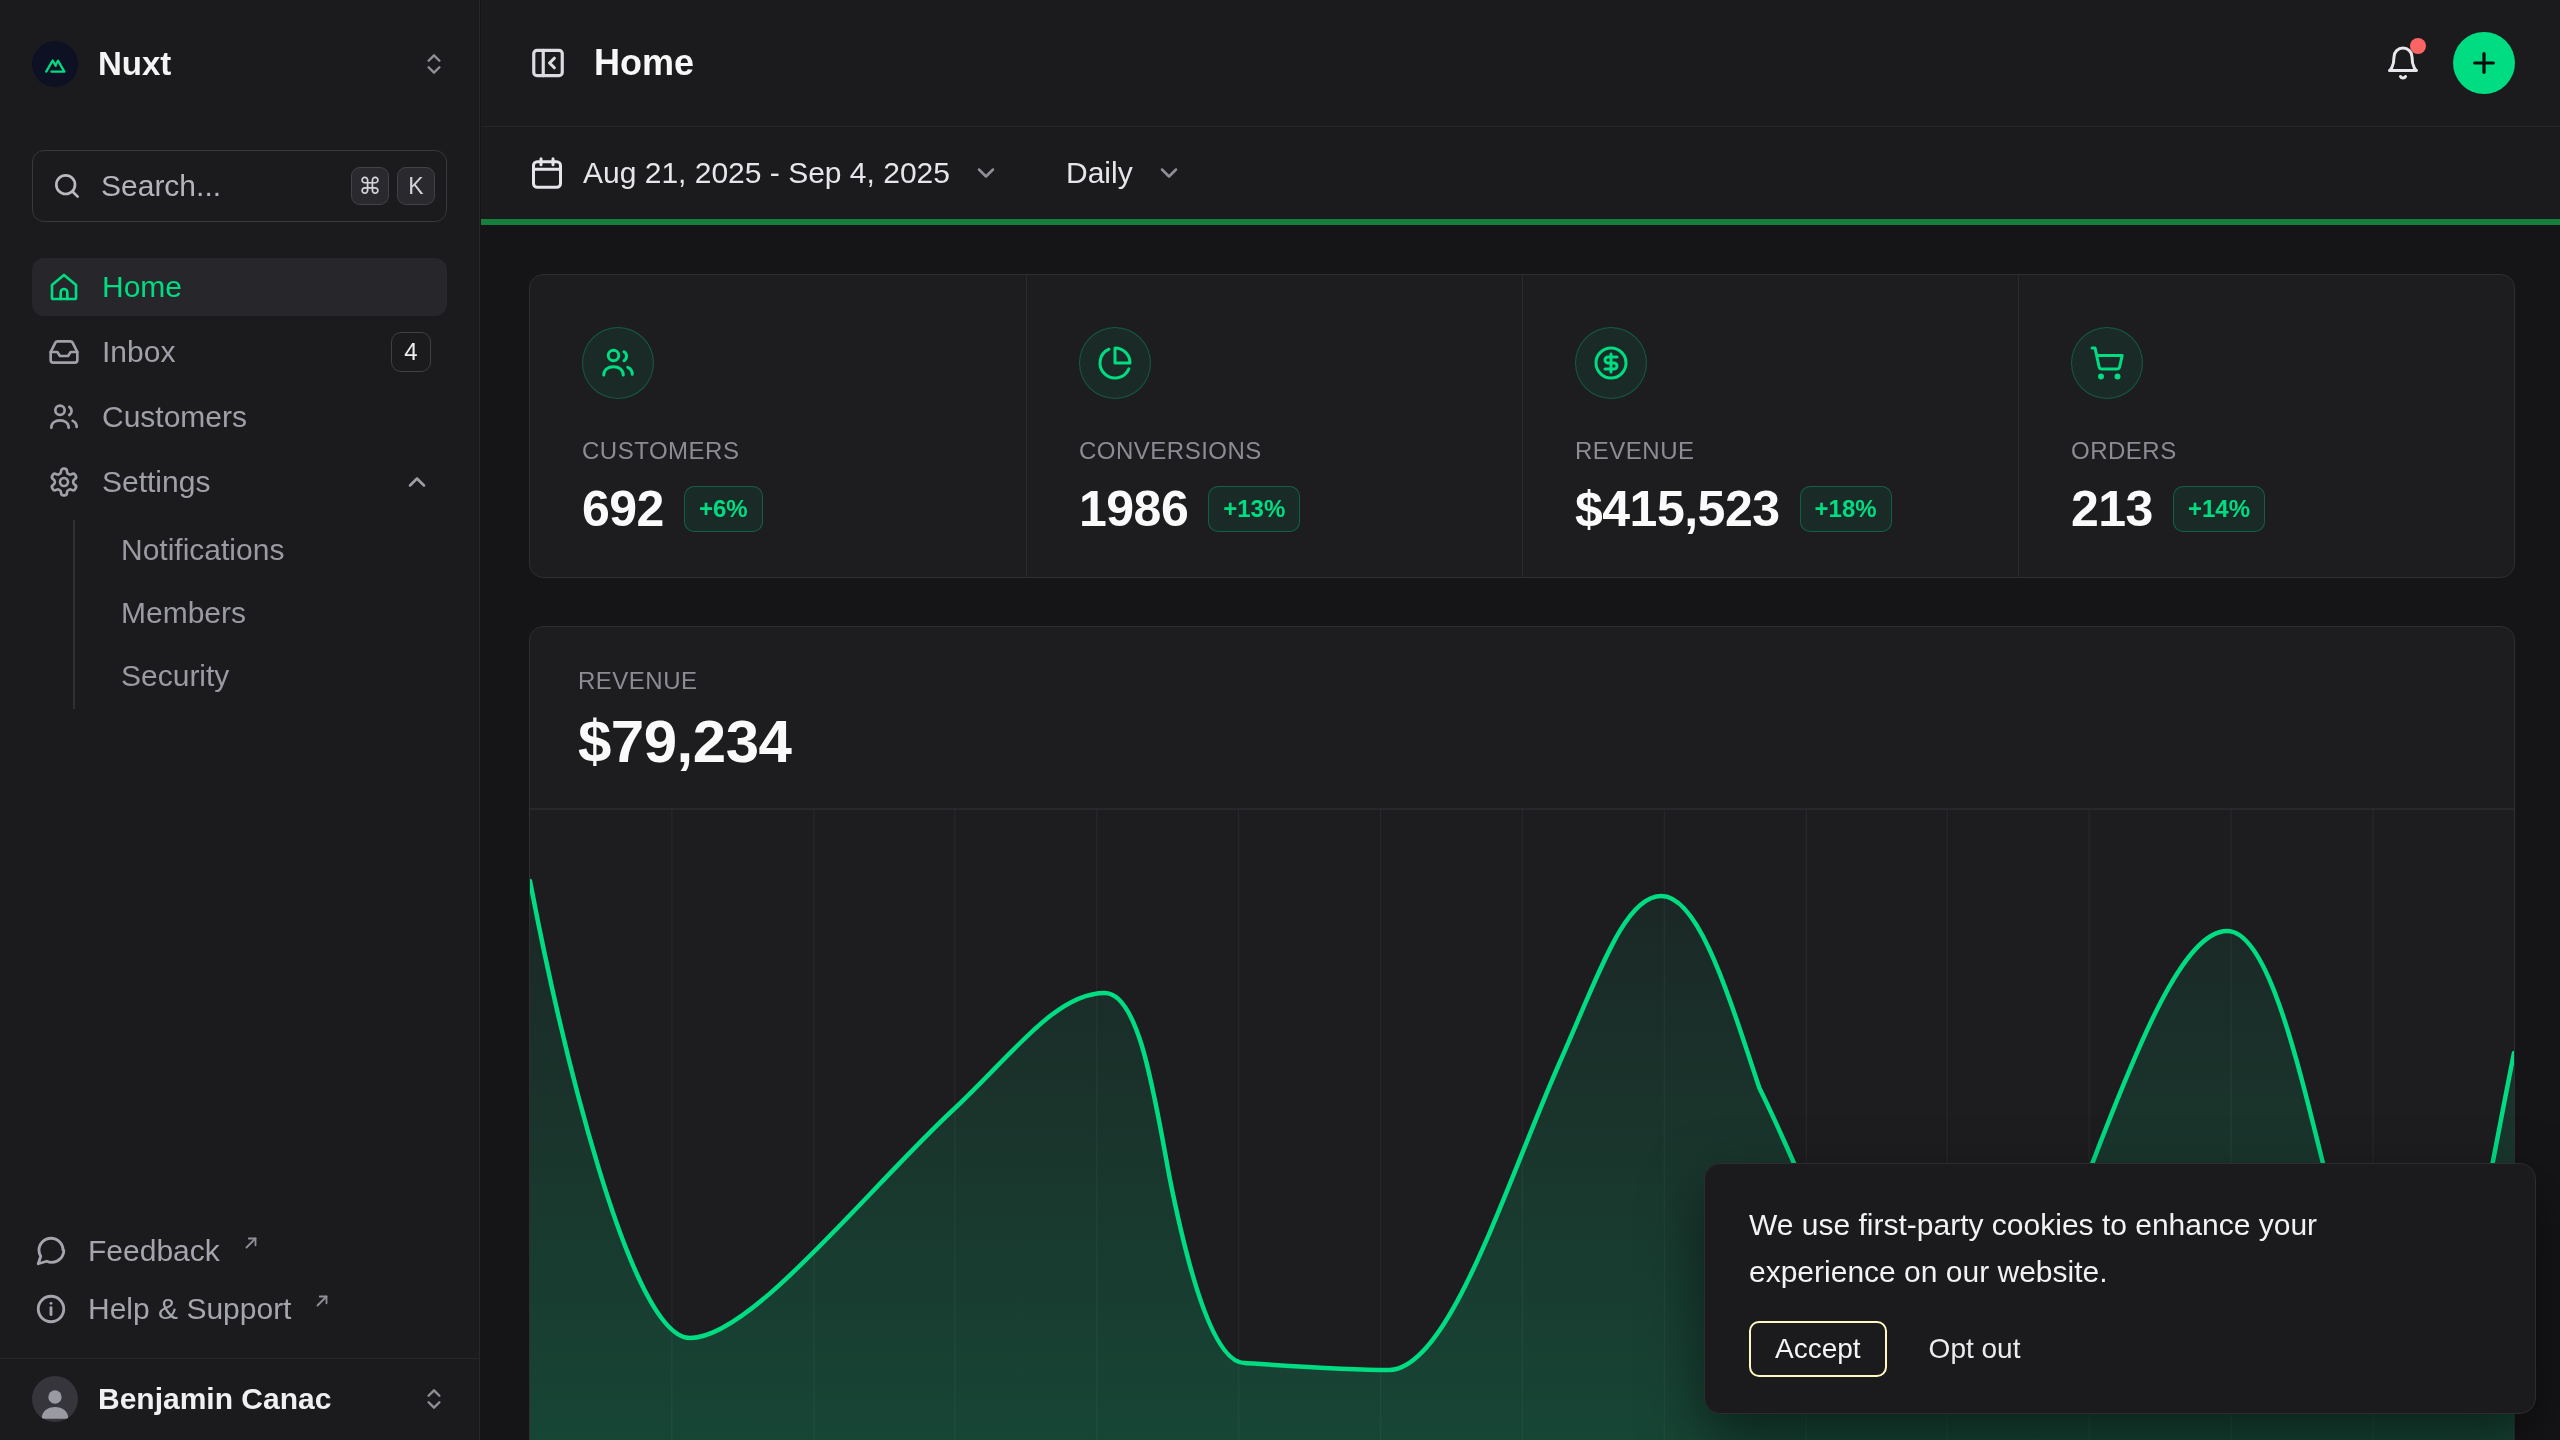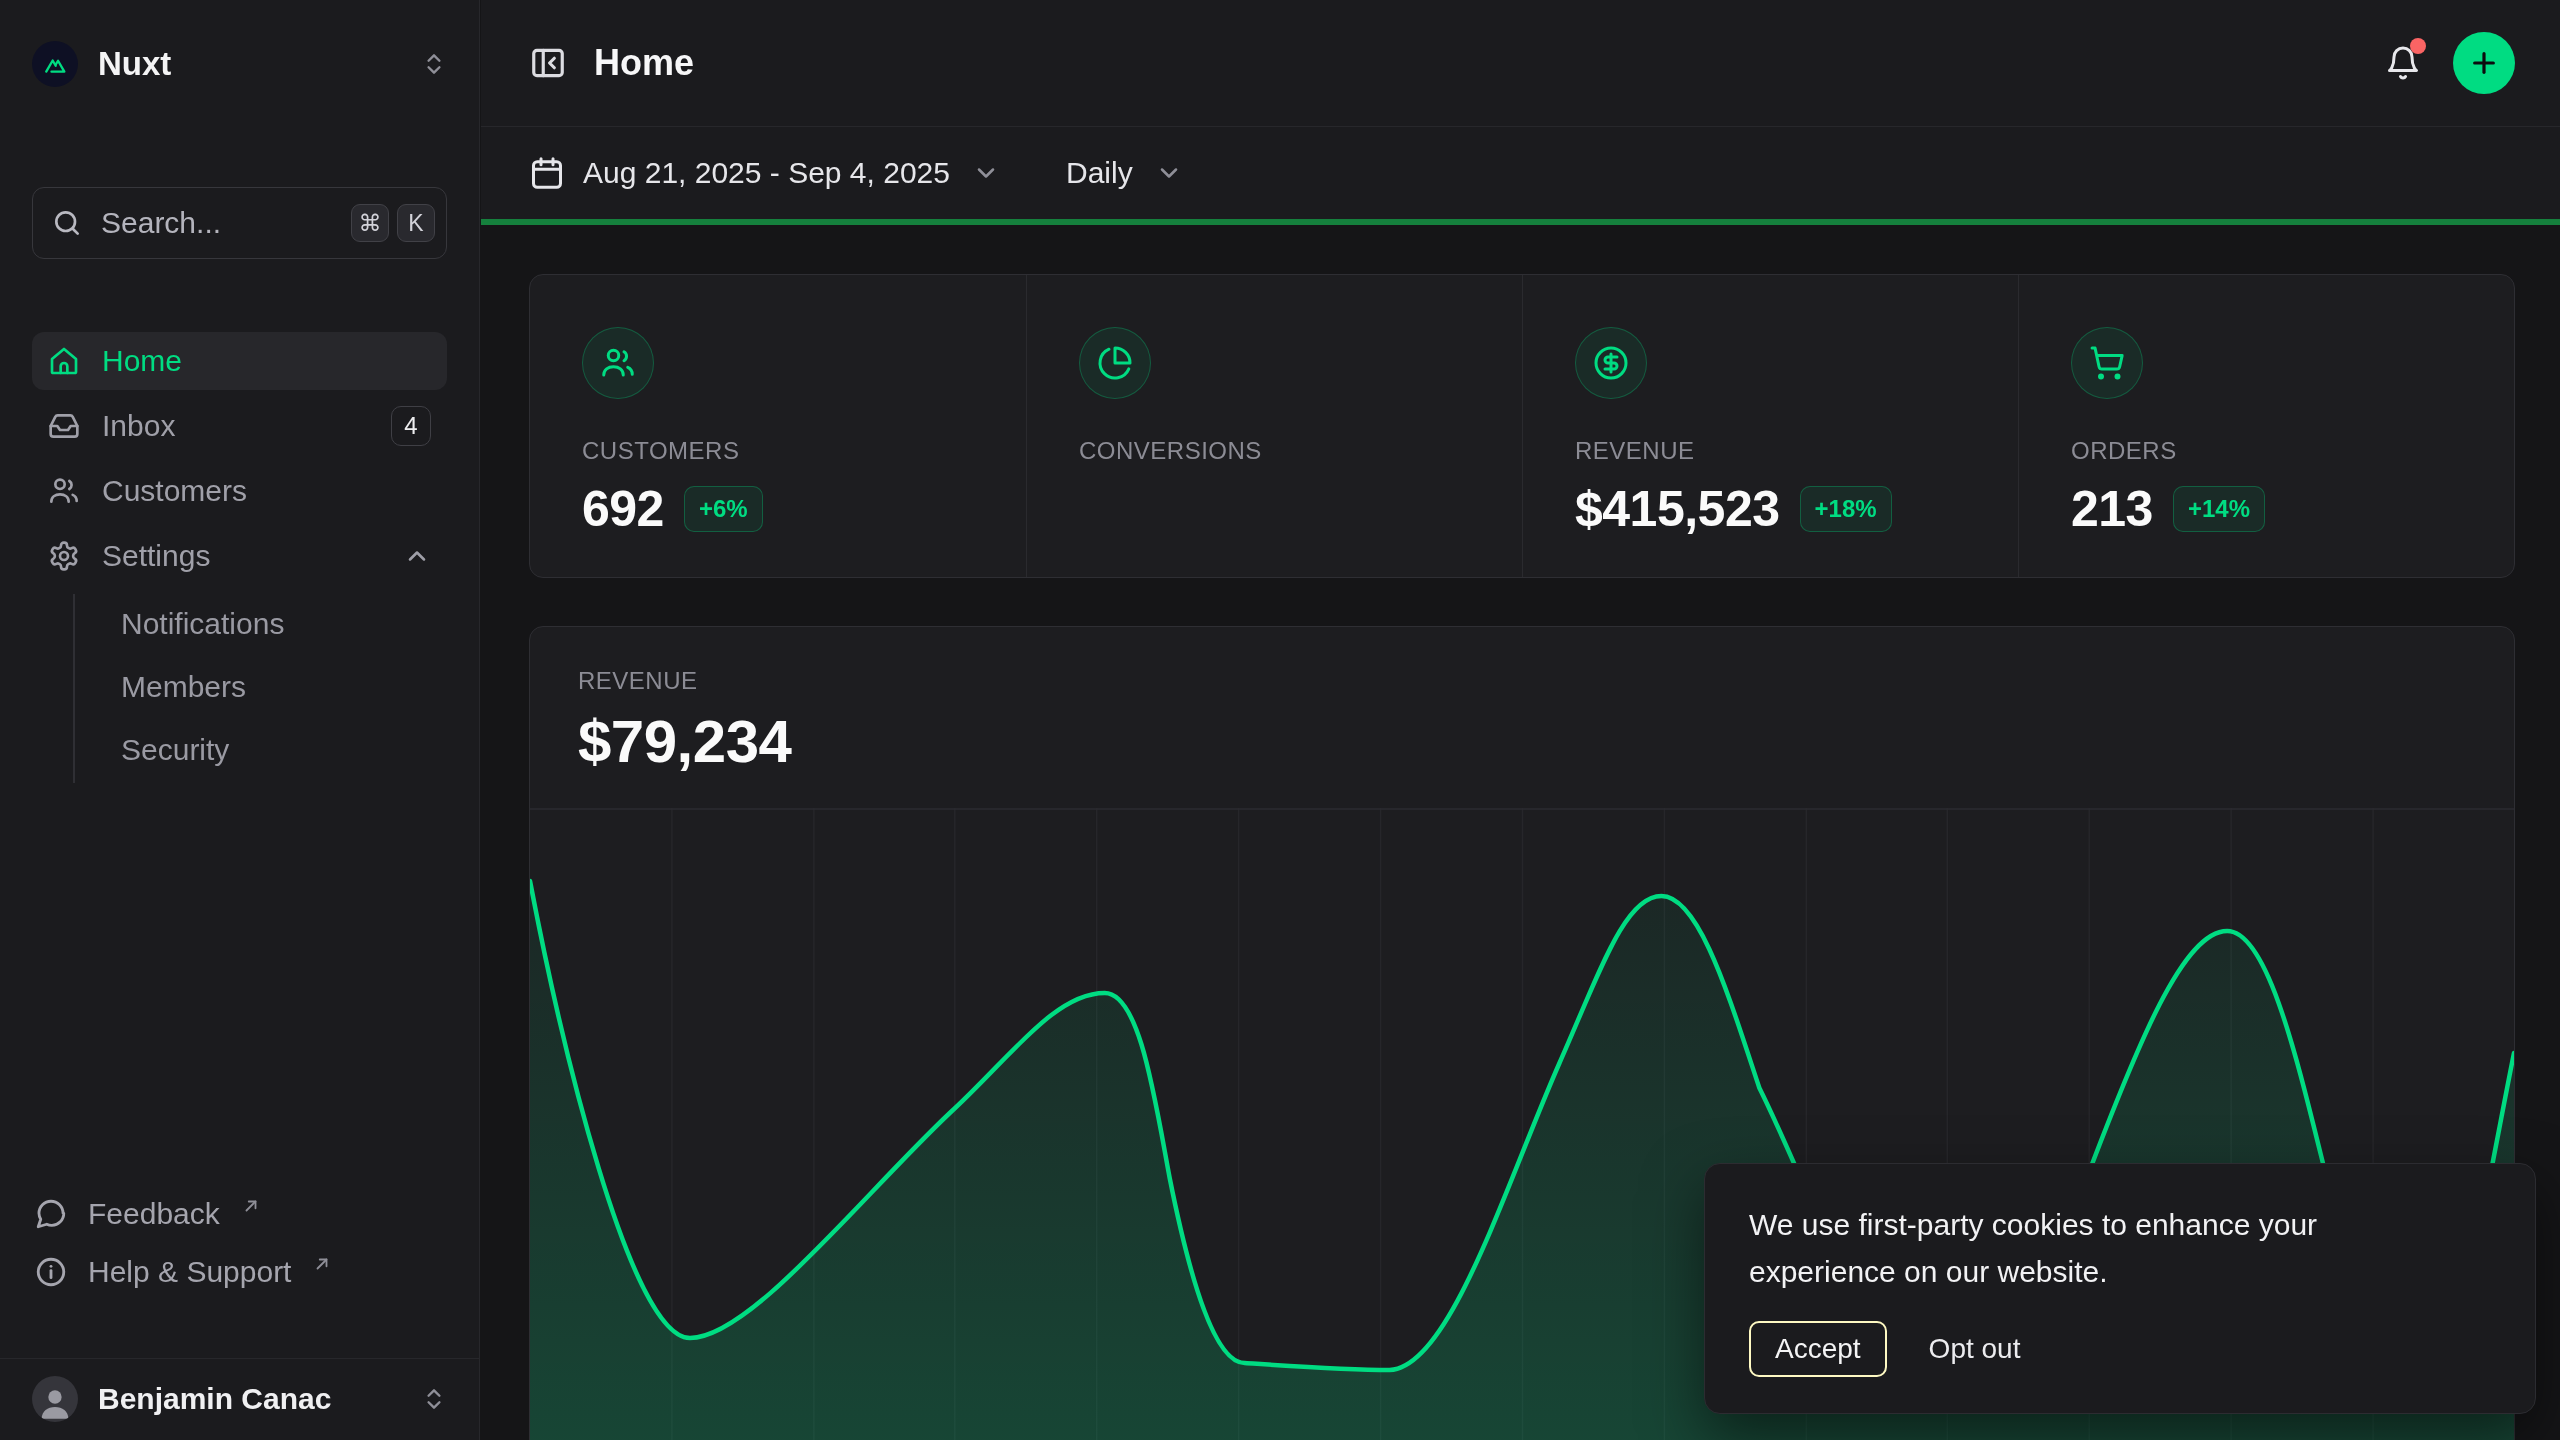--- a/index.html
+++ b/index.html
@@ -4,21 +4,21 @@
 <style>
   html,body{margin:0;padding:0;background:#151517;}
   .app{position:relative;width:2560px;height:1440px;overflow:hidden;
        font-family:"Liberation Sans","DejaVu Sans",sans-serif;color:#ededef;
        -webkit-font-smoothing:antialiased;}
   button{font-family:inherit;cursor:pointer;}
   svg{display:block;}
 
   
   .sidebar{position:absolute;left:0;top:0;bottom:0;width:480px;background:#1b1b1e;
-           border-right:1px solid #27272b;display:flex;flex-direction:column;box-sizing:border-box;gap:37px;}
+           border-right:1px solid #27272b;display:flex;flex-direction:column;box-sizing:border-box;}
   .sidebar-top{height:127px;display:flex;align-items:center;padding:0 32px;gap:20px;box-sizing:border-box;}
   .logo-circle{width:46px;height:46px;border-radius:50%;background:#0e1024;display:flex;align-items:center;justify-content:center;flex:none;}
   .brand-name{font-size:33px;font-weight:600;color:#f4f4f5;}
   .updown{margin-left:auto;color:#8f8f98;}
   .search{margin:23px 32px 36px;height:72px;border:1px solid #37373c;border-radius:12px;background:transparent;
           display:flex;align-items:center;gap:18px;padding:0 11px 0 18px;color:#b9b9c1;}
   .search-text{font-size:30px;color:#b4b4bd;}
   .kbds{margin-left:auto;display:flex;gap:8px;}
   .kbd{min-width:38px;height:38px;padding:0 6px;box-sizing:border-box;border-radius:9px;background:#29292e;
        border:1px solid #414147;color:#d2d2d9;font-size:23px;display:flex;align-items:center;justify-content:center;}
@@ -296,20 +296,24 @@
           </div>
         </div>
         <div class="stat-cell">
           <span class="stat-icon">
             <svg width="36" height="36" viewBox="0 0 24 24" fill="none" stroke="currentColor" stroke-width="2" stroke-linecap="round" stroke-linejoin="round">
                 <path d="M21.21 15.89A10 10 0 1 1 8 2.83"></path>
                 <path d="M22 12A10 10 0 0 0 12 2v10z"></path>
               </svg>
           </span>
           <div class="stat-label">CONVERSIONS</div>
+          <div class="stat-value-row">
+            <span class="stat-value">1986</span>
+            <span class="delta-badge">+13%</span>
+          </div>
         </div>
         <div class="stat-cell">
           <span class="stat-icon">
             <svg width="36" height="36" viewBox="0 0 24 24" fill="none" stroke="currentColor" stroke-width="2" stroke-linecap="round" stroke-linejoin="round">
                 <circle cx="12" cy="12" r="10"></circle>
                 <path d="M16 8h-6a2 2 0 1 0 0 4h4a2 2 0 1 1 0 4H8"></path>
                 <path d="M12 18V6"></path>
               </svg>
           </span>
           <div class="stat-label">REVENUE</div>

